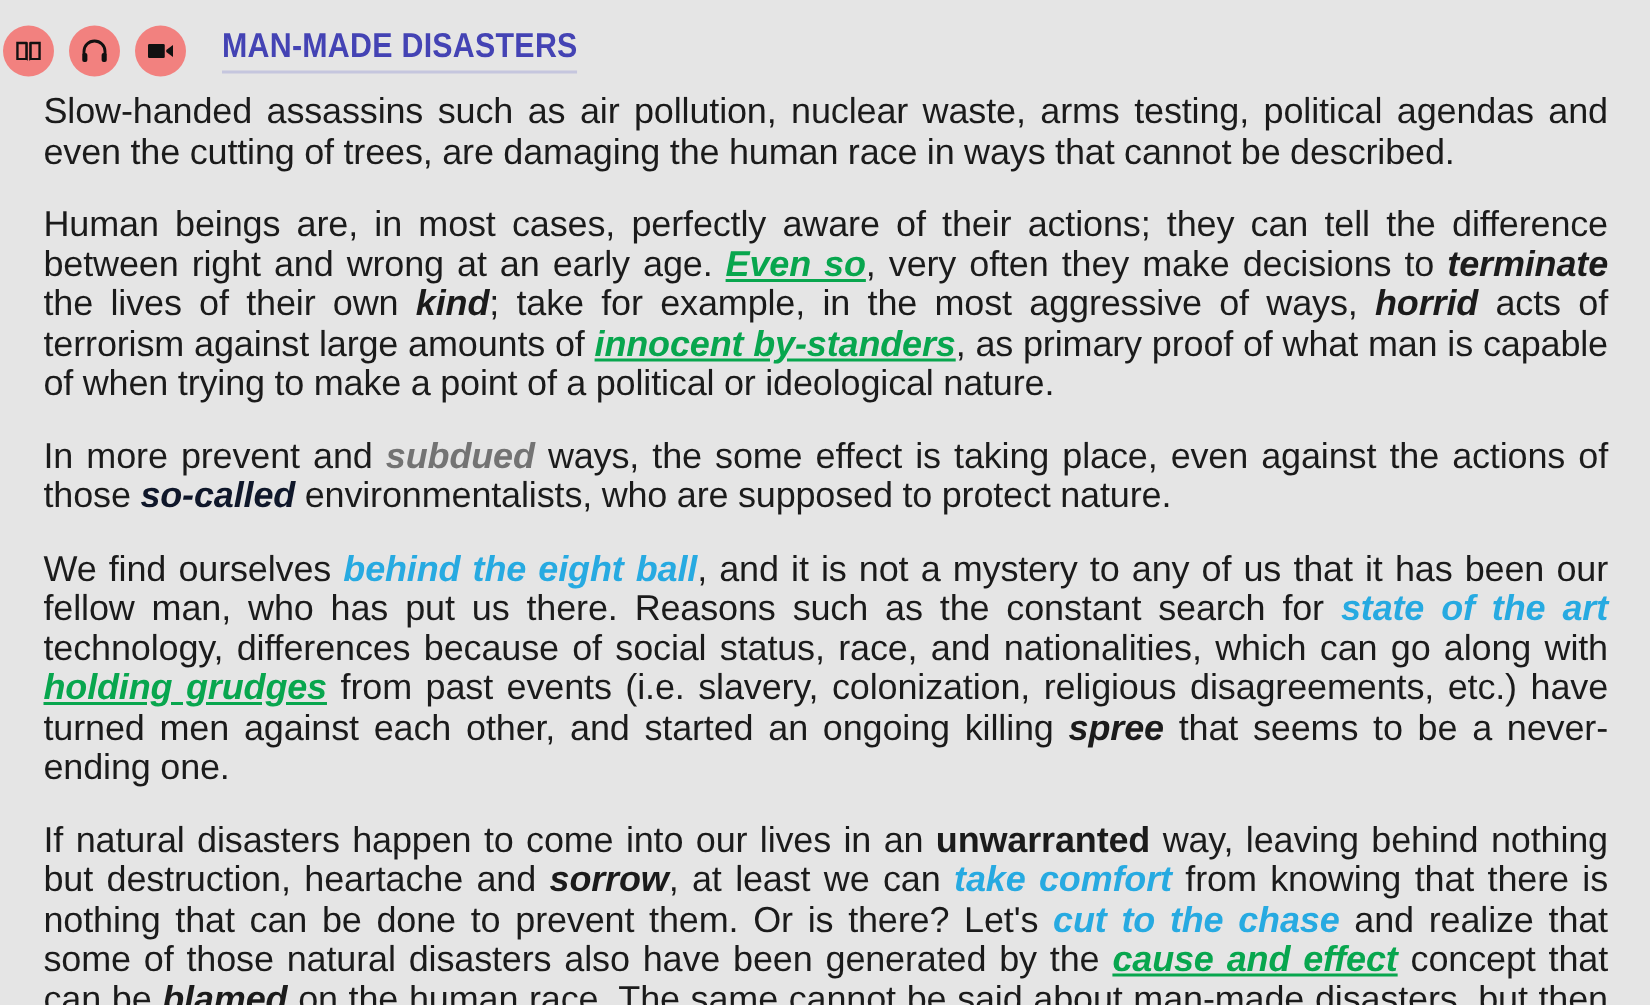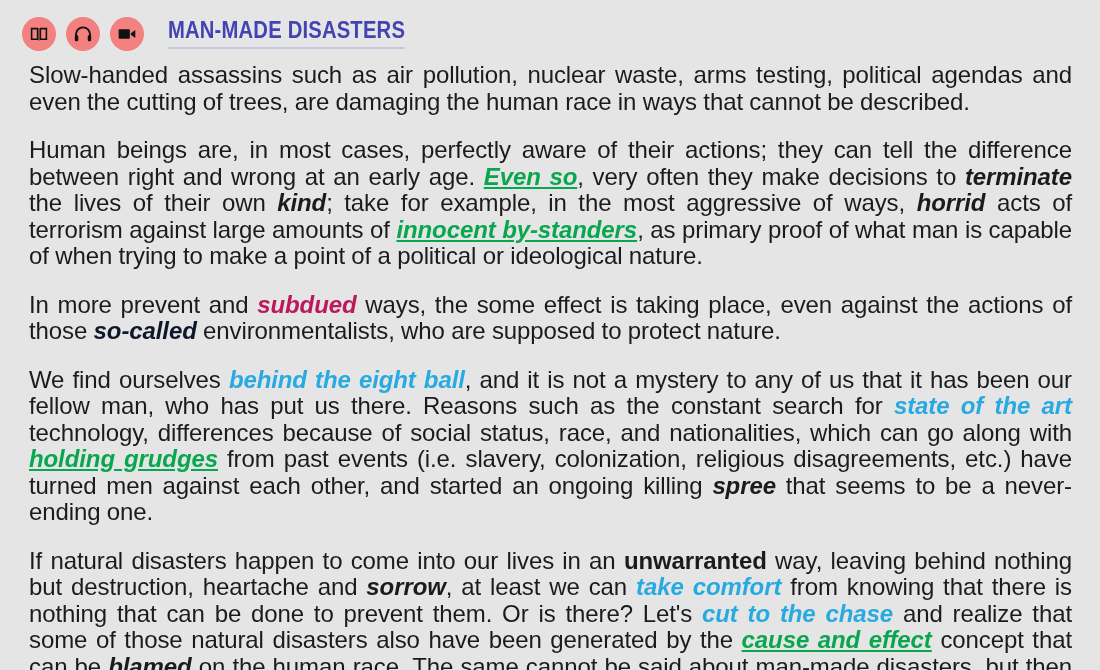--- a/index.html
+++ b/index.html
@@ -19,21 +19,21 @@
     height: 670px;
     position: relative;
     box-sizing: border-box;
     padding: 0;
   }
 
   
   .header {
     display: flex;
     align-items: center;
-    padding: 17px 0 0 22px;
+    padding: 17px 0 0 2px;
     height: 50px;
     box-sizing: border-box;
   }
   .icon-badge {
     width: 34px;
     height: 34px;
     border-radius: 50%;
     background: #f2817f;
     display: inline-flex;
     align-items: center;
@@ -121,18 +121,18 @@
         </svg>
       </span>
     </span>
 
     <h1 class="doc-title" style="color: rgb(68, 67, 180); border-bottom-color: rgb(197, 198, 222);">MAN-MADE DISASTERS</h1>
   </div>
 
   <div class="content">
     <p class="para"><span>Slow-handed assassins such as air pollution, nuclear waste,  arms testing, political agendas and even the cutting of trees, are damaging the human race in ways that cannot be described.</span></p>
     <p class="para"><span>Human beings are, in most cases, perfectly aware of their actions; they can tell the difference between right and wrong at an early age. </span><b class="k green" style="color: rgb(8, 166, 78);">Even so</b><span>, very often they make decisions to </span><b class="k black" style="color: rgb(27, 27, 27);">terminate</b><span> the lives of their own </span><b class="k black" style="color: rgb(27, 27, 27);">kind</b><span>; take for example, in the most aggressive of ways, </span><b class="k black" style="color: rgb(27, 27, 27);">horrid</b><span> acts of terrorism against large amounts of </span><b class="k green" style="color: rgb(8, 166, 78);">innocent by-standers</b><span>, as primary proof of what man is capable of when trying to make a point of a political or ideological nature.</span></p>
-    <p class="para"><span>In more prevent and </span><b class="k black" style="color: #be185d;">subdued</b><span> ways, the some effect is taking place, even against the actions of those </span><b class="k cyan" style="color: #0f172a;">so-called</b><span> environmentalists, who are supposed to protect nature.</span></p>
+    <p class="para"><span>In more prevent and </span><b class="k black" style="color: #737373;">subdued</b><span> ways, the some effect is taking place, even against the actions of those </span><b class="k cyan" style="color: #0f172a;">so-called</b><span> environmentalists, who are supposed to protect nature.</span></p>
     <p class="para"><span>We find ourselves </span><b class="k cyan" style="color: rgb(39, 170, 225);">behind the eight ball</b><span>, and it is not a mystery to any of us that it has been our fellow man, who has put us there. Reasons such as the constant search for </span><b class="k cyan" style="color: rgb(39, 170, 225);">state of the art</b><span> technology, differences because of social status, race, and nationalities, which can go along with </span><b class="k green" style="color: rgb(8, 166, 78);">holding grudges</b><span> from past events (i.e. slavery, colonization, religious disagreements, etc.) have turned men against each other, and started an ongoing killing </span><b class="k black" style="color: rgb(27, 27, 27);">spree</b><span> that seems to be a never-ending one.</span></p>
     <p class="para"><span>If natural disasters happen to come into our lives in an </span><b class="k-upright black" style="color: rgb(27, 27, 27);">unwarranted</b><span> way, leaving behind nothing but destruction, heartache and </span><b class="k black" style="color: rgb(27, 27, 27);">sorrow</b><span>, at least we can </span><b class="k cyan" style="color: rgb(39, 170, 225);">take comfort</b><span> from knowing that there is nothing that can be done to prevent them. Or is there? Let's </span><b class="k cyan" style="color: rgb(39, 170, 225);">cut to the chase</b><span> and realize that some of those natural disasters also have been generated by the </span><b class="k green" style="color: rgb(8, 166, 78);">cause and effect</b><span> concept that can be </span><b class="k black" style="color: rgb(27, 27, 27);">blamed</b><span> on the human race. The same cannot be said about man-made disasters, but then we would have to ask ourselves: “Can’t we all just get along?”</span></p>
   </div>
 
 </div>
 
 </body></html>

